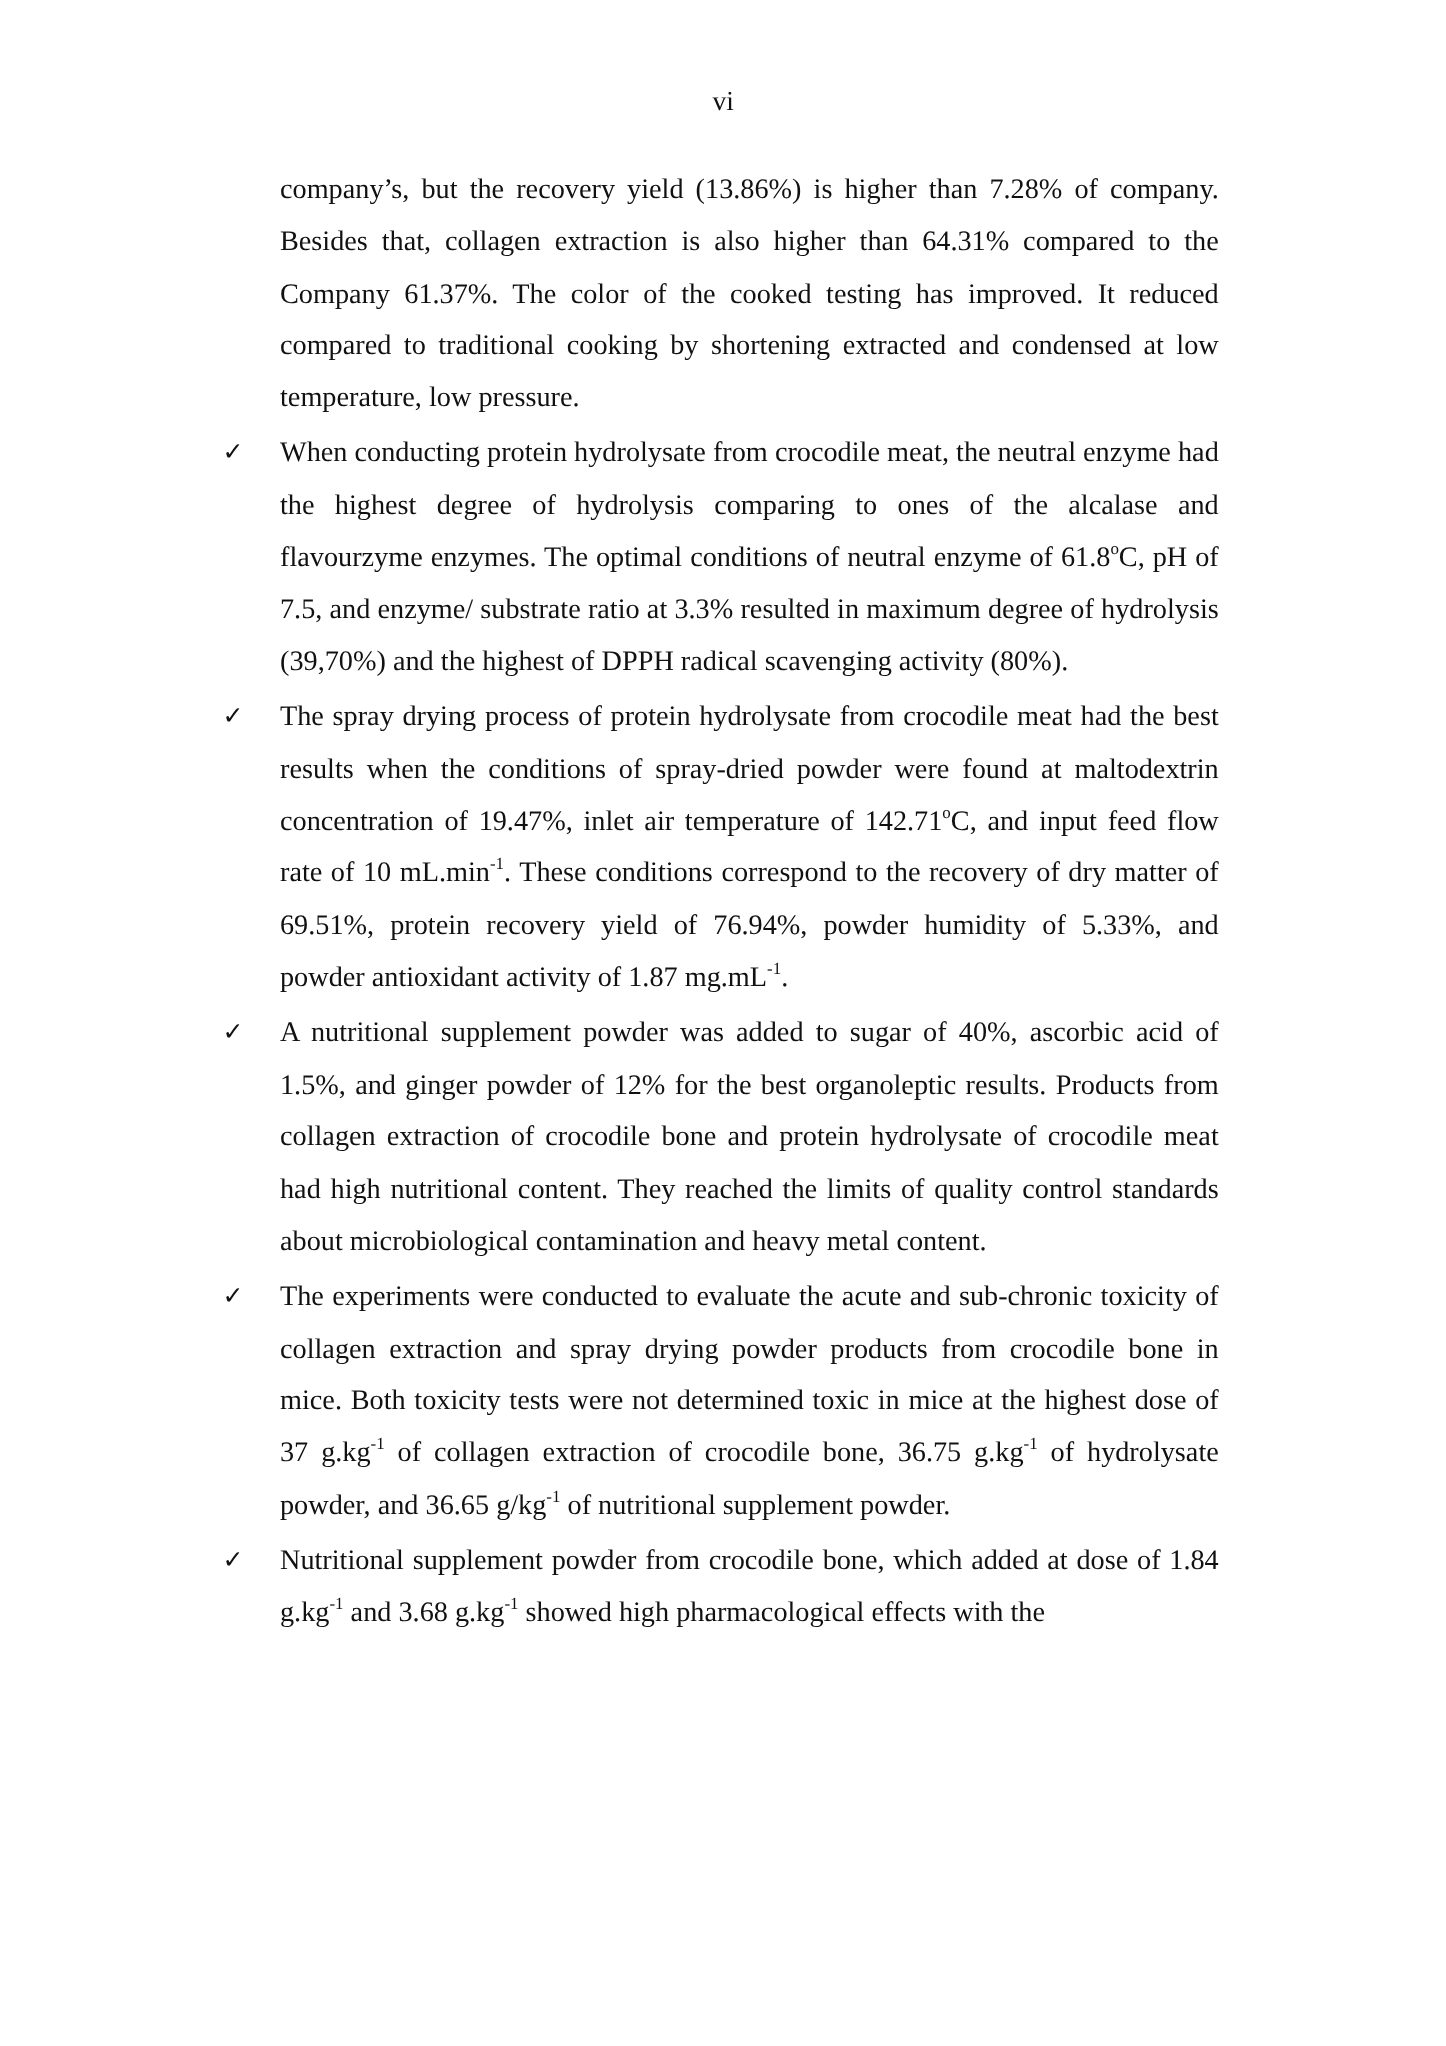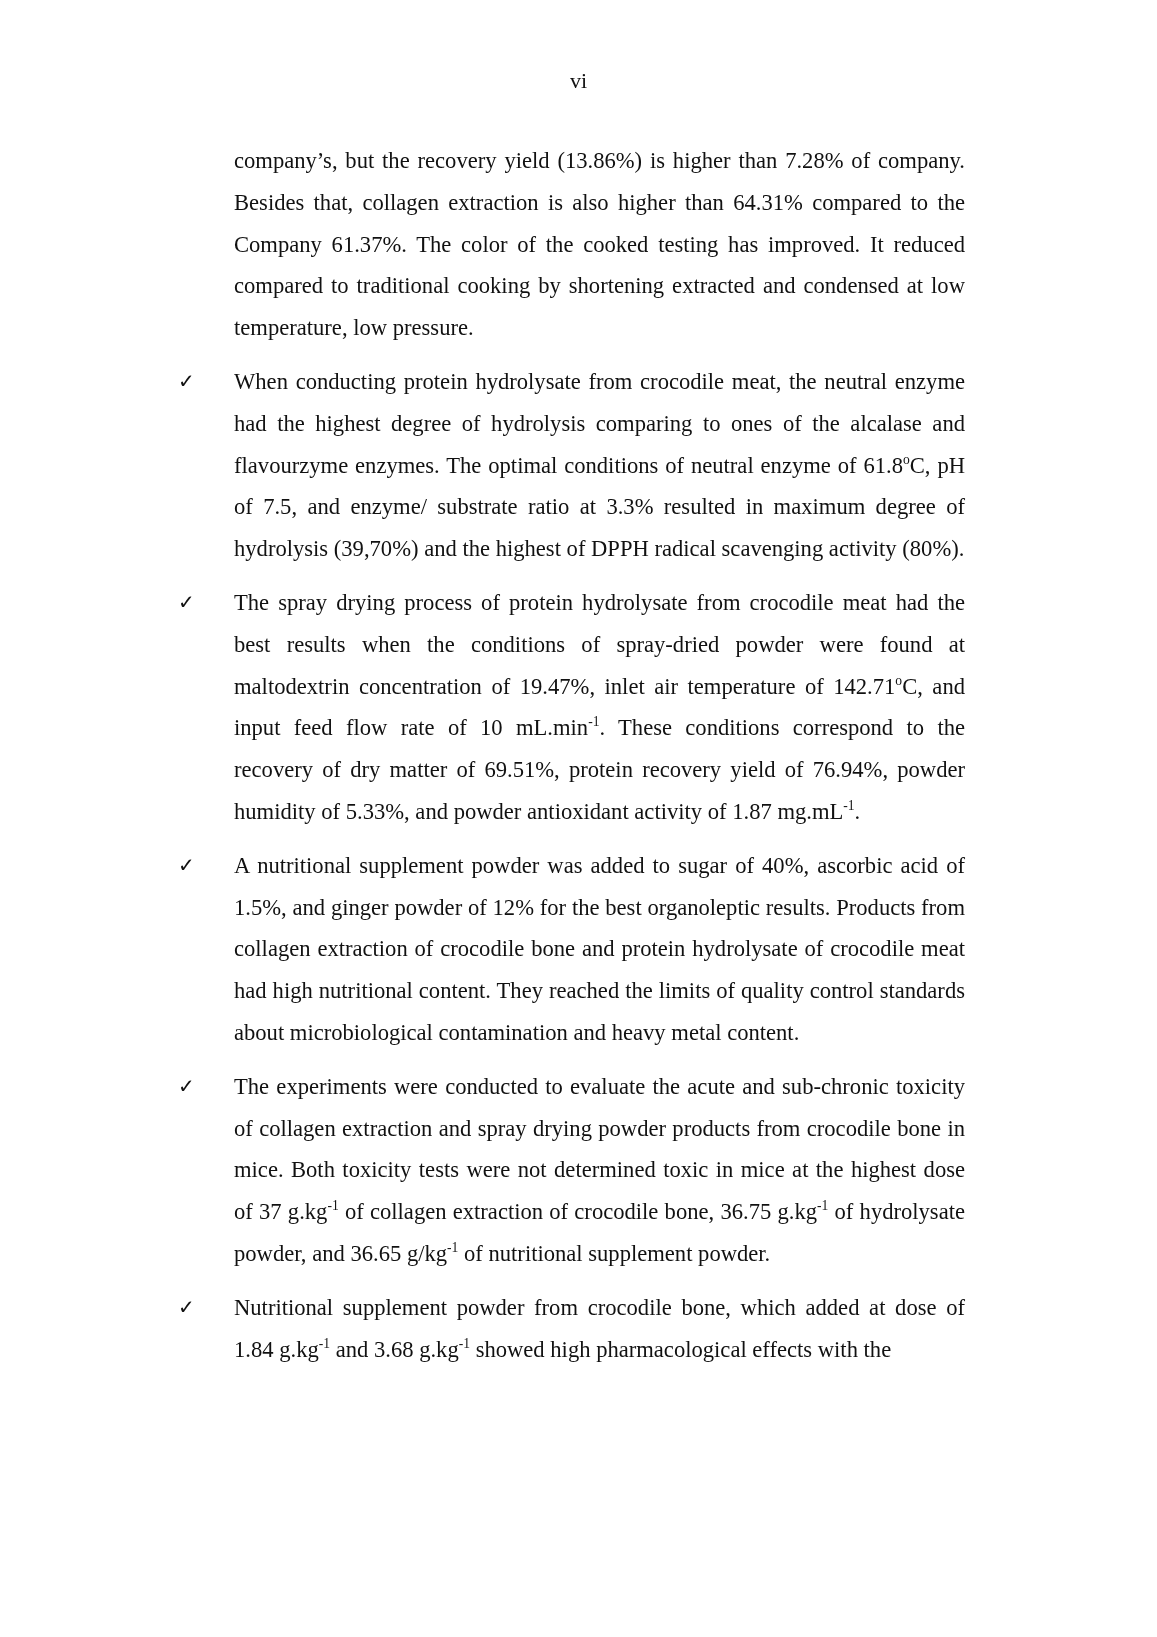--- a/index.html
+++ b/index.html
@@ -1,21 +1,21 @@
 <!DOCTYPE html>
 <html><head>
 <meta charset="utf-8">
 <style>
   html, body { margin: 0; padding: 0; background: #ffffff; }
   body { width: 1157px; height: 1637px; position: relative; overflow: hidden;
          font-family: "Liberation Serif", "DejaVu Serif", serif; color: #111; }
   .page-number { position: absolute; top: 66px; left: 0; width: 1157px; text-align: center;
                  font-size: 22px; line-height: 30px; }
   .content { position: absolute; top: 128px; left: 222px; width: 755px; }
-  .para { font-size: 22.6px; line-height: 41.8px; text-align: justify; margin: 12px; }
+  .para { font-size: 22.6px; line-height: 41.8px; text-align: justify; margin: 2px; }
   .item { position: relative; }
   .check { position: absolute; left: -44px; top: 0; font-size: 20px; line-height: 41.8px;
            font-family: "DejaVu Sans", sans-serif; }
   sup { font-size: 0.6em; line-height: 0; vertical-align: 0.7em; }
 </style>
 </head>
 <body>
 
 <div class="page-number">vi</div>
 

